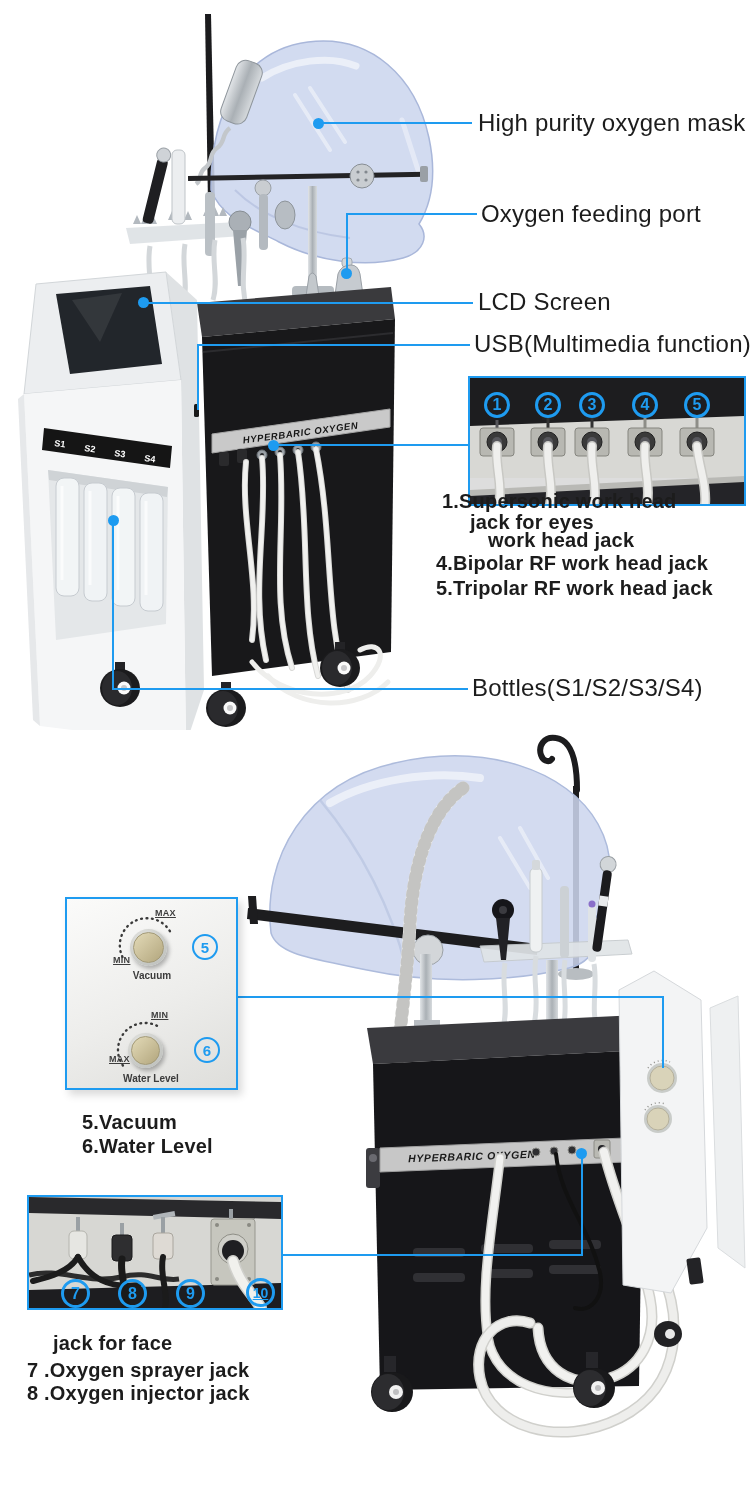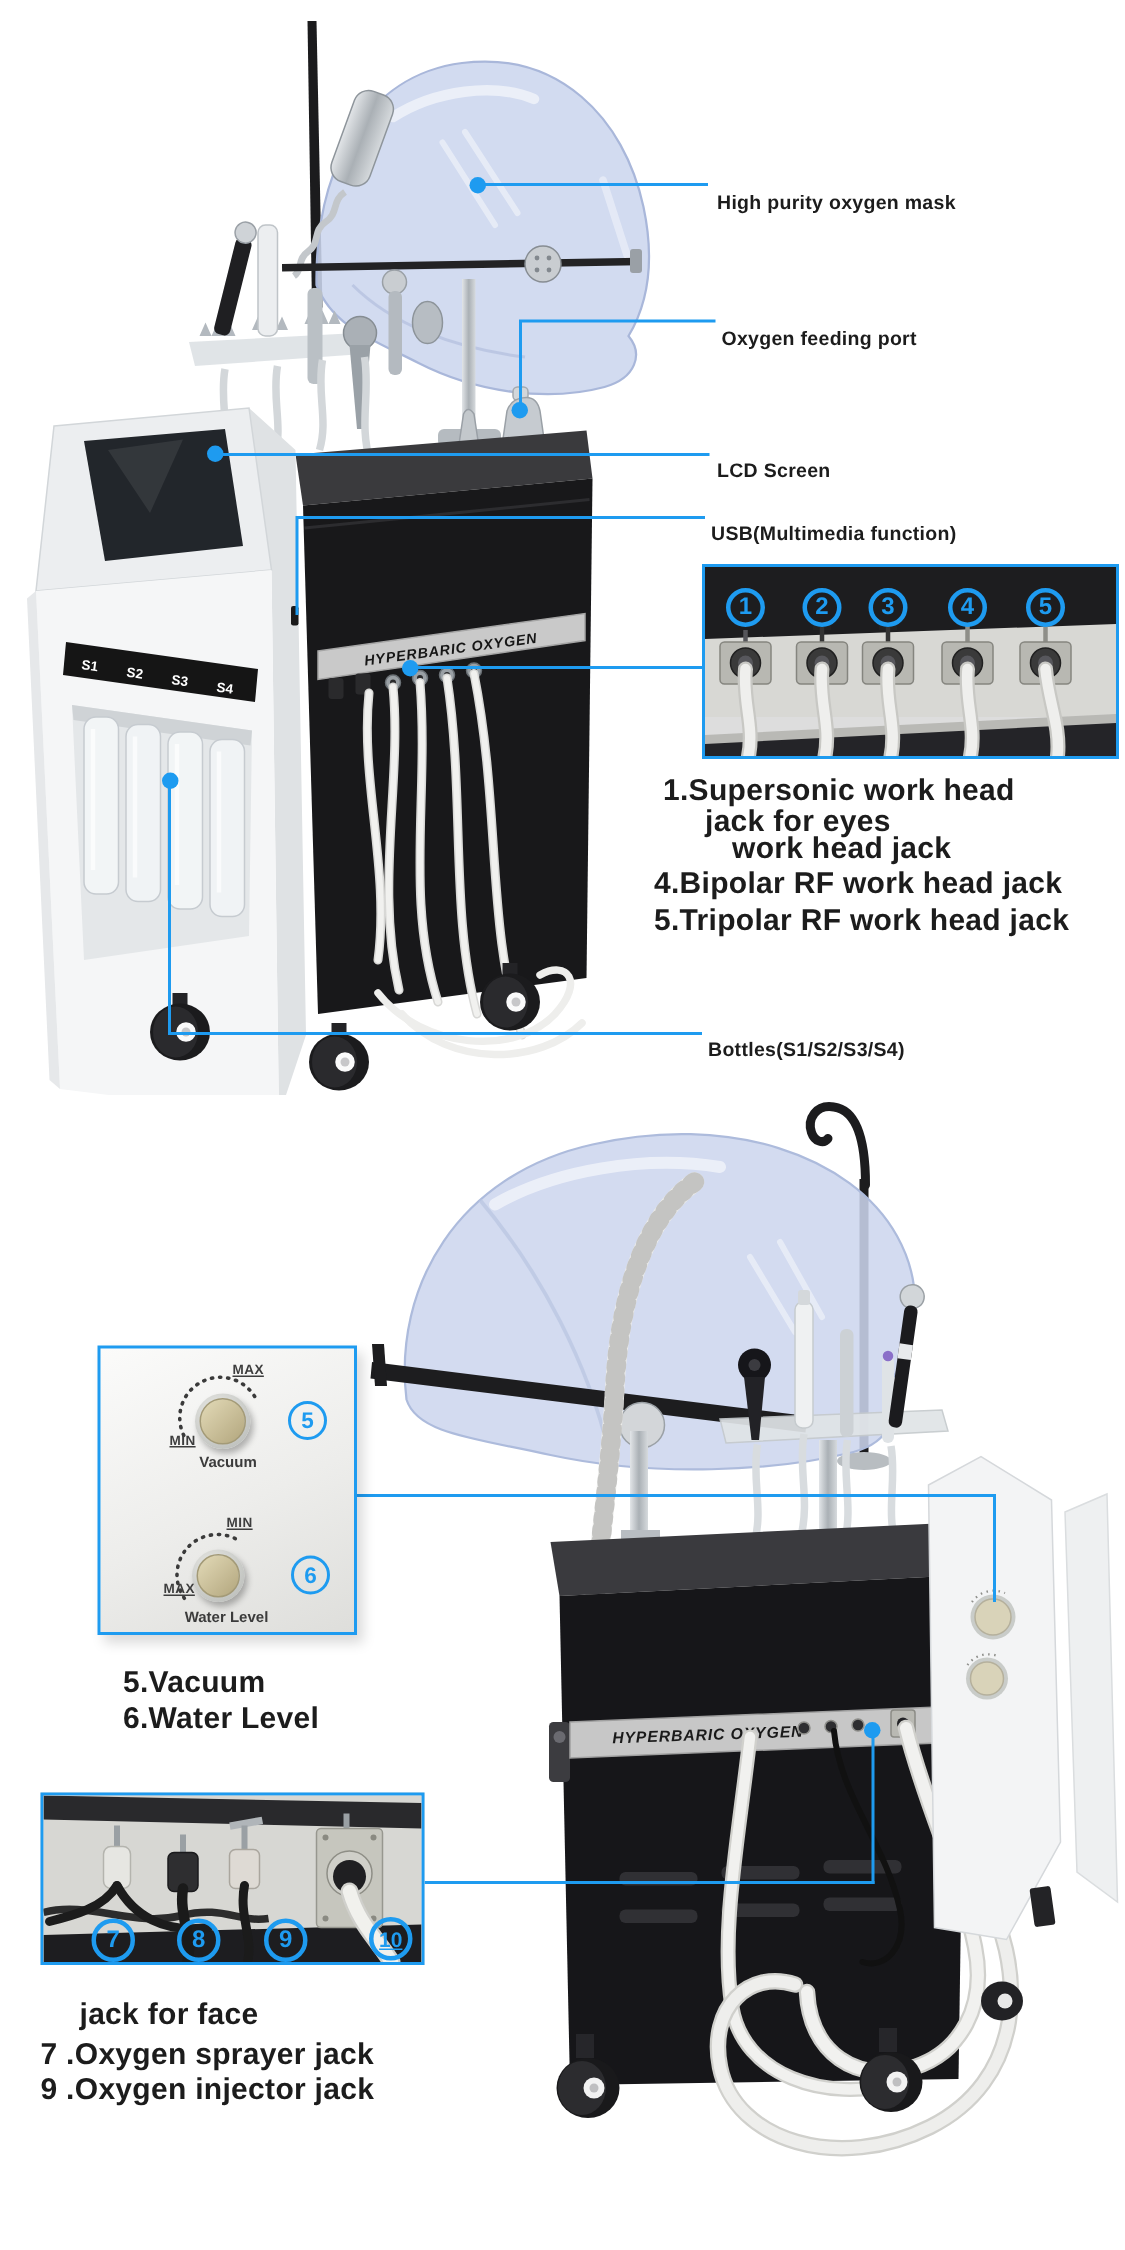--- a/index.html
+++ b/index.html
@@ -7,21 +7,21 @@
     position:relative;width:750px;height:1500px;background:#ffffff;overflow:hidden;
     font-family:"Liberation Sans", sans-serif;color:#1c1c1c;
   }
   .photo{position:absolute;}
   
   .hline,.vline{position:absolute;background:#1e9bf0;z-index:10;}
   .hline{height:2px;}
   .vline{width:2px;}
   .dot{position:absolute;width:11px;height:11px;border-radius:50%;background:#1e9bf0;z-index:11;}
   
-  .lbl{position:absolute;font-size:13px;font-weight:700;letter-spacing:.2px;white-space:nowrap;line-height:22px;z-index:20;margin-top:12px;}
+  .lbl{position:absolute;font-size:24px;font-weight:400;letter-spacing:.2px;white-space:nowrap;line-height:22px;z-index:20;}
   .notes{position:absolute;font-size:20px;font-weight:700;letter-spacing:.2px;z-index:20;}
   .notes div{line-height:21px;white-space:nowrap;}
   .notes2 div{line-height:23px;white-space:nowrap;}
   .ind1{padding-left:34px;}
   .ind2{padding-left:52px;}
   .ind3{padding-left:26px;}
   
   .inset{position:absolute;border:2px solid #1e9bf0;box-sizing:border-box;z-index:15;background:#ddd;}
   .inset svg{position:absolute;left:0;top:0;}
   .numbadge{
@@ -377,21 +377,21 @@
           <path d="M227 68 C229 90 237 106 235 126" stroke="#efefed" stroke-width="7"></path>
       </g>
     </svg>
     <span class="numbadge" style="left:14px;top:14px;width:26px;height:26px;font-size:16px;">1</span>
     <span class="numbadge" style="left:65px;top:14px;width:26px;height:26px;font-size:16px;">2</span>
     <span class="numbadge" style="left:109px;top:14px;width:26px;height:26px;font-size:16px;">3</span>
     <span class="numbadge" style="left:162px;top:14px;width:26px;height:26px;font-size:16px;">4</span>
     <span class="numbadge" style="left:214px;top:14px;width:26px;height:26px;font-size:16px;">5</span>
   </div>
 
-  <div class="notes" style="left:436px;top:517px;">
+  <div class="notes" style="left:436px;top:491px;">
     <div style="padding-left:6px;">1.Supersonic work head</div>
     <div class="ind1">jack for eyes</div>
     <div class="ind2" style="margin-top:-3px;">work head jack</div>
     <div style="margin-top:2px;">4.Bipolar RF work head jack</div>
     <div style="margin-top:4px;">5.Tripolar RF work head jack</div>
   </div>
 
   <div class="inset knobinset" style="left:65px;top:897px;width:173px;height:193px;">
     <svg width="169" height="189" viewBox="0 0 169 189">
       <path d="M55.5 57.9 A27 27 0 0 1 103.1 32.5" stroke="#3a3a3a" stroke-width="2.4" fill="none" stroke-linecap="round" stroke-dasharray="0.8 4.6"></path>
@@ -463,16 +463,16 @@
     <span class="numbadge" style="left:217px;top:81px;width:29px;height:29px;font-size:14px;text-decoration:underline;">10</span>
   </div>
 
   <div class="hline" style="left:283px;top:1254px;width:300px;"></div>
   <div class="vline" style="left:581px;top:1158px;height:98px;"></div>
   <div class="dot" style="left:576px;top:1148px;"></div>
 
   <div class="notes notes2" style="left:27px;top:1332px;">
     <div class="ind3">jack for face</div>
     <div style="margin-top:4px;">7 .Oxygen sprayer jack</div>
-    <div>9 .Oxygen injector jack</div>
+    <div>8 .Oxygen injector jack</div>
   </div>
 
 </div>
 
 </body></html>

